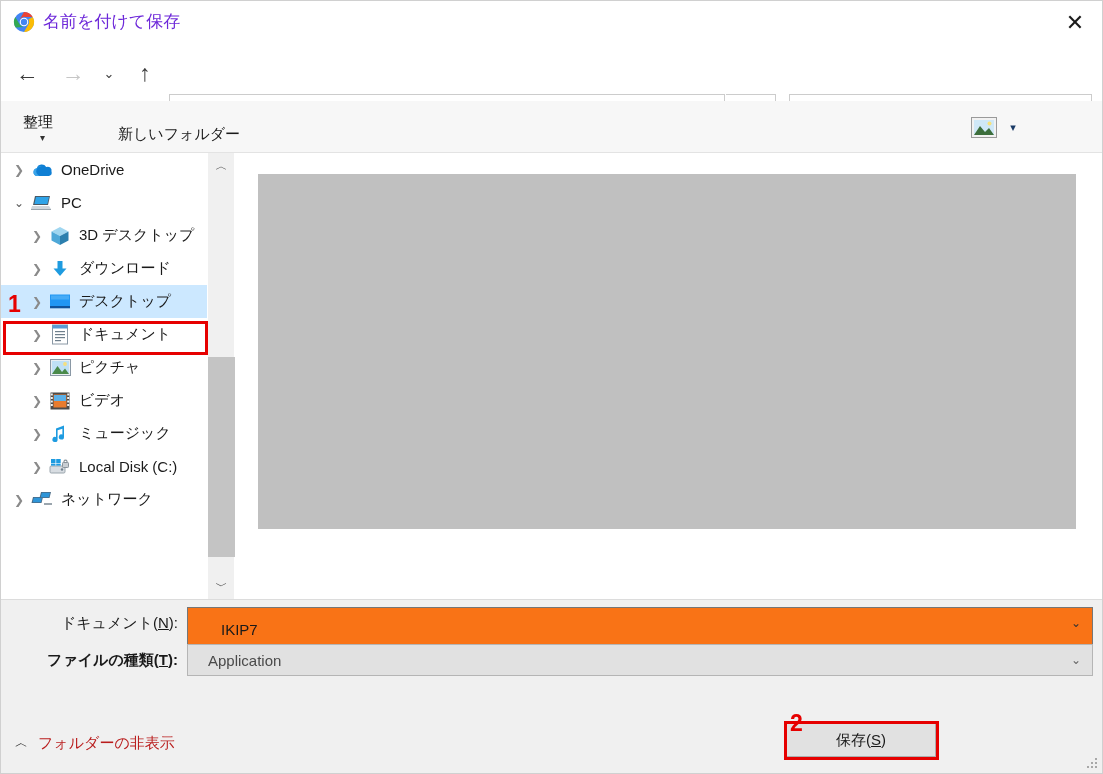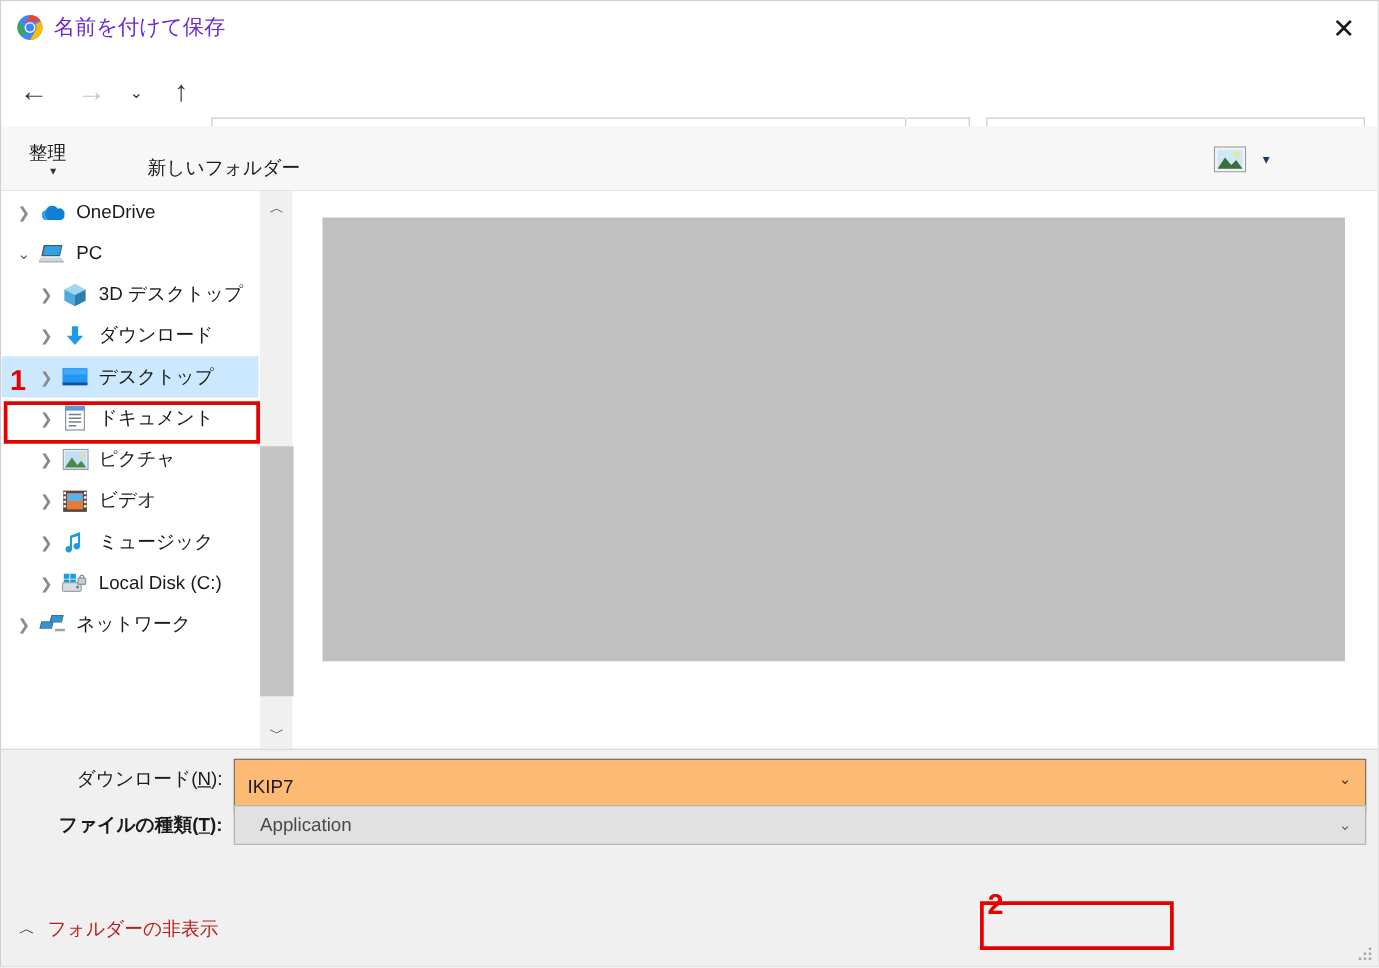--- a/index.html
+++ b/index.html
@@ -182,22 +182,22 @@
   .field-label {
     position: absolute; font-size: 15px; color: #1a1a1a;
     text-align: right; white-space: nowrap;
   }
   #lbl-filename { left: 0; top: 613px; width: 177px; }
   #lbl-filetype { left: 0; top: 650px; width: 177px; font-weight: bold; }
   .field-label u { text-decoration: underline; }
 
   #filename-field {
     position: absolute; left: 186px; top: 606px; width: 906px; height: 44px;
-    background: #fdba74; border: 1px solid #767676;
-    display: flex; align-items: center;
+    background: #f97316; border: 1px solid #767676;
+    display: flex; align-items: center; justify-content: center;
   }
   #filename-value {
     margin-left: 8px; font-size: 15px; color: #1a1a1a;
     background: none; border: none; outline: none; width: 850px;
     font-family: "Liberation Sans", "DejaVu Sans", sans-serif;
   }
   #filetype-field {
     position: absolute; left: 186px; top: 643px; width: 906px; height: 32px;
     background: #e1e1e1; border: 1px solid #b5b5b5;
     display: flex; align-items: center;
@@ -500,21 +500,21 @@
     </div>
   </div>
 
   <div id="filelist">
     <div id="blank-block"></div>
   </div>
 
   <div id="bottom"></div>
 
   <div class="field-label" id="lbl-filename">
-    <span>ダウンロード(</span><u>N</u><span>):</span>
+    <span>ドキュメント(</span><u>N</u><span>):</span>
   </div>
   <div id="filename-field">
     <input id="filename-value" type="text" value="IKIP7" style="">
     <div class="fld-caret">
       <span>⌄</span>
     </div>
   </div>
 
   <div class="field-label" id="lbl-filetype">
     <span>ファイルの種類(</span><u>T</u><span>):</span>
@@ -524,20 +524,23 @@
     <div class="fld-caret">
       <span>⌄</span>
     </div>
   </div>
 
   <div id="hide-folders">
     <span class="chev">︿</span>
     <span class="txt">フォルダーの非表示</span>
   </div>
 
+  <div class="dlg-btn" id="save-btn">
+    <span><span>保存(</span><u>S</u><span>)</span></span>
+  </div>
 
   <div id="grip">
     <i style="left:8px;top:0"></i>
       <i style="left:4px;top:4px"></i>
       <i style="left:8px;top:4px"></i>
     <i style="left:0;top:8px"></i>
       <i style="left:4px;top:8px"></i>
       <i style="left:8px;top:8px"></i>
   </div>
 

